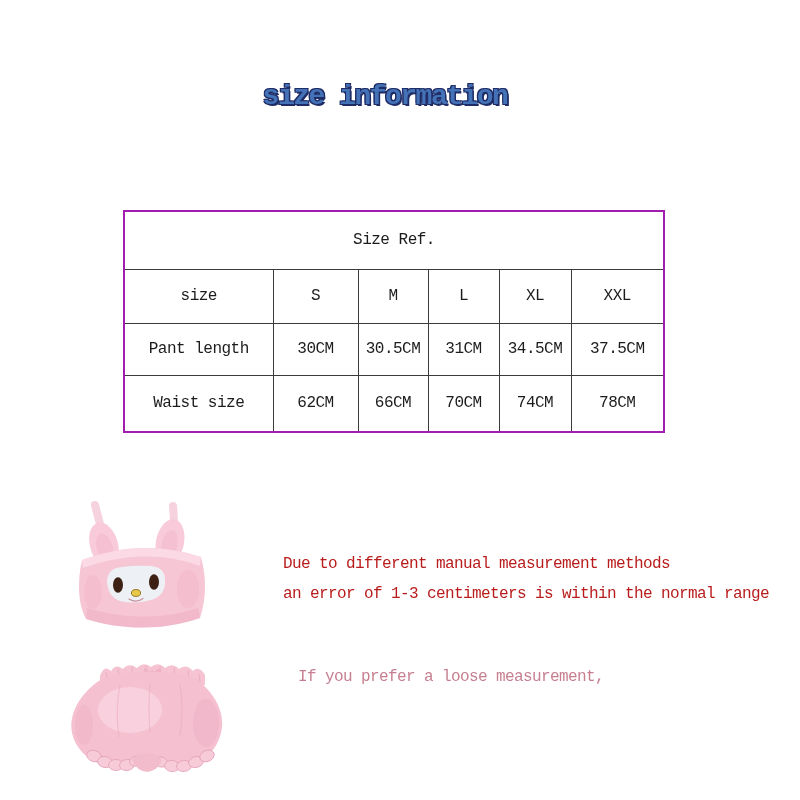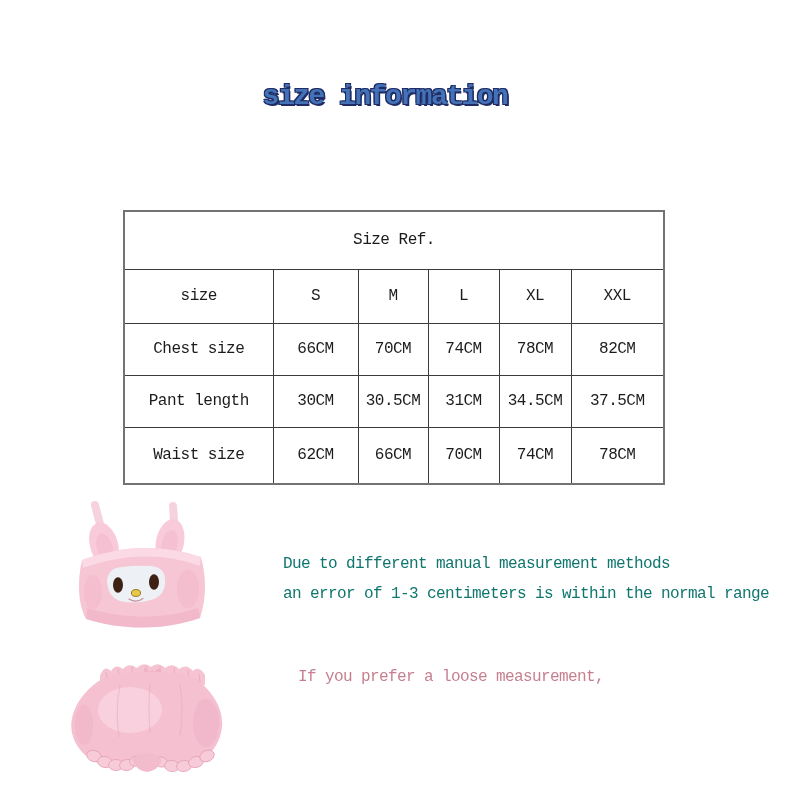--- a/index.html
+++ b/index.html
@@ -13,36 +13,36 @@
     font-family:"Liberation Mono","DejaVu Sans Mono",monospace;
     font-size:28px;font-weight:bold;letter-spacing:-1.5px;
     color:#4472b6;
     text-shadow:-1.2px -1.2px 0 #1f2c66, 1.2px -1.2px 0 #1f2c66,
                 -1.2px 1.2px 0 #1f2c66, 1.6px 1.6px 0 #1f2c66;
   }
   
   table.size-table{
     position:absolute;left:123px;top:210px;width:540px;
     border-collapse:collapse;table-layout:fixed;
-    border:2px solid #737373;
+    border:2px solid #a21caf;
     font-size:16px;letter-spacing:-0.5px;color:#1c1c1c;
   }
   table.size-table td{
     border:1.5px solid #3b3b3b;text-align:center;vertical-align:middle;padding:0;
   }
   tr.r-caption{height:58px;}
   tr.r-head{height:54px;margin-top:36px;}
   tr.r-chest{height:52px;}
   tr.r-pant{height:52px;}
   tr.r-waist{height:57px;border-radius:20px;}
   col.c0{width:149px;} col.c1{width:85px;} col.c2{width:70px;}
   col.c3{width:71px;}  col.c4{width:72px;} col.c5{width:93px;}
   
   .note{position:absolute;font-size:16px;letter-spacing:-0.6px;white-space:nowrap;}
-  .note-gray{left:283px;top:549px;line-height:30px;color:#0f766e;}
+  .note-gray{left:283px;top:549px;line-height:30px;color:#b91c1c;}
   .note-pink{left:298px;top:663px;line-height:29px;color:#c77f90;text-align:right;}
   
   .top-img{position:absolute;left:74px;top:497px;width:140px;height:140px;}
   .bloomers-img{position:absolute;left:58px;top:655px;width:184px;height:125px;}
 </style>
 </head>
 <body>
 
 <div class="canvas">
 
@@ -61,28 +61,20 @@
       <tr class="r-caption">
         <td colspan="6">Size Ref.</td>
       </tr>
       <tr class="r-head">
         <td>size</td>
         <td>S</td>
         <td>M</td>
         <td>L</td>
         <td>XL</td>
         <td>XXL</td>
-      </tr>
-      <tr class="r-chest">
-        <td>Chest size</td>
-        <td>66CM</td>
-        <td>70CM</td>
-        <td>74CM</td>
-        <td>78CM</td>
-        <td>82CM</td>
       </tr>
       <tr class="r-pant">
         <td>Pant length</td>
         <td>30CM</td>
         <td>30.5CM</td>
         <td>31CM</td>
         <td>34.5CM</td>
         <td>37.5CM</td>
       </tr>
       <tr class="r-waist">

